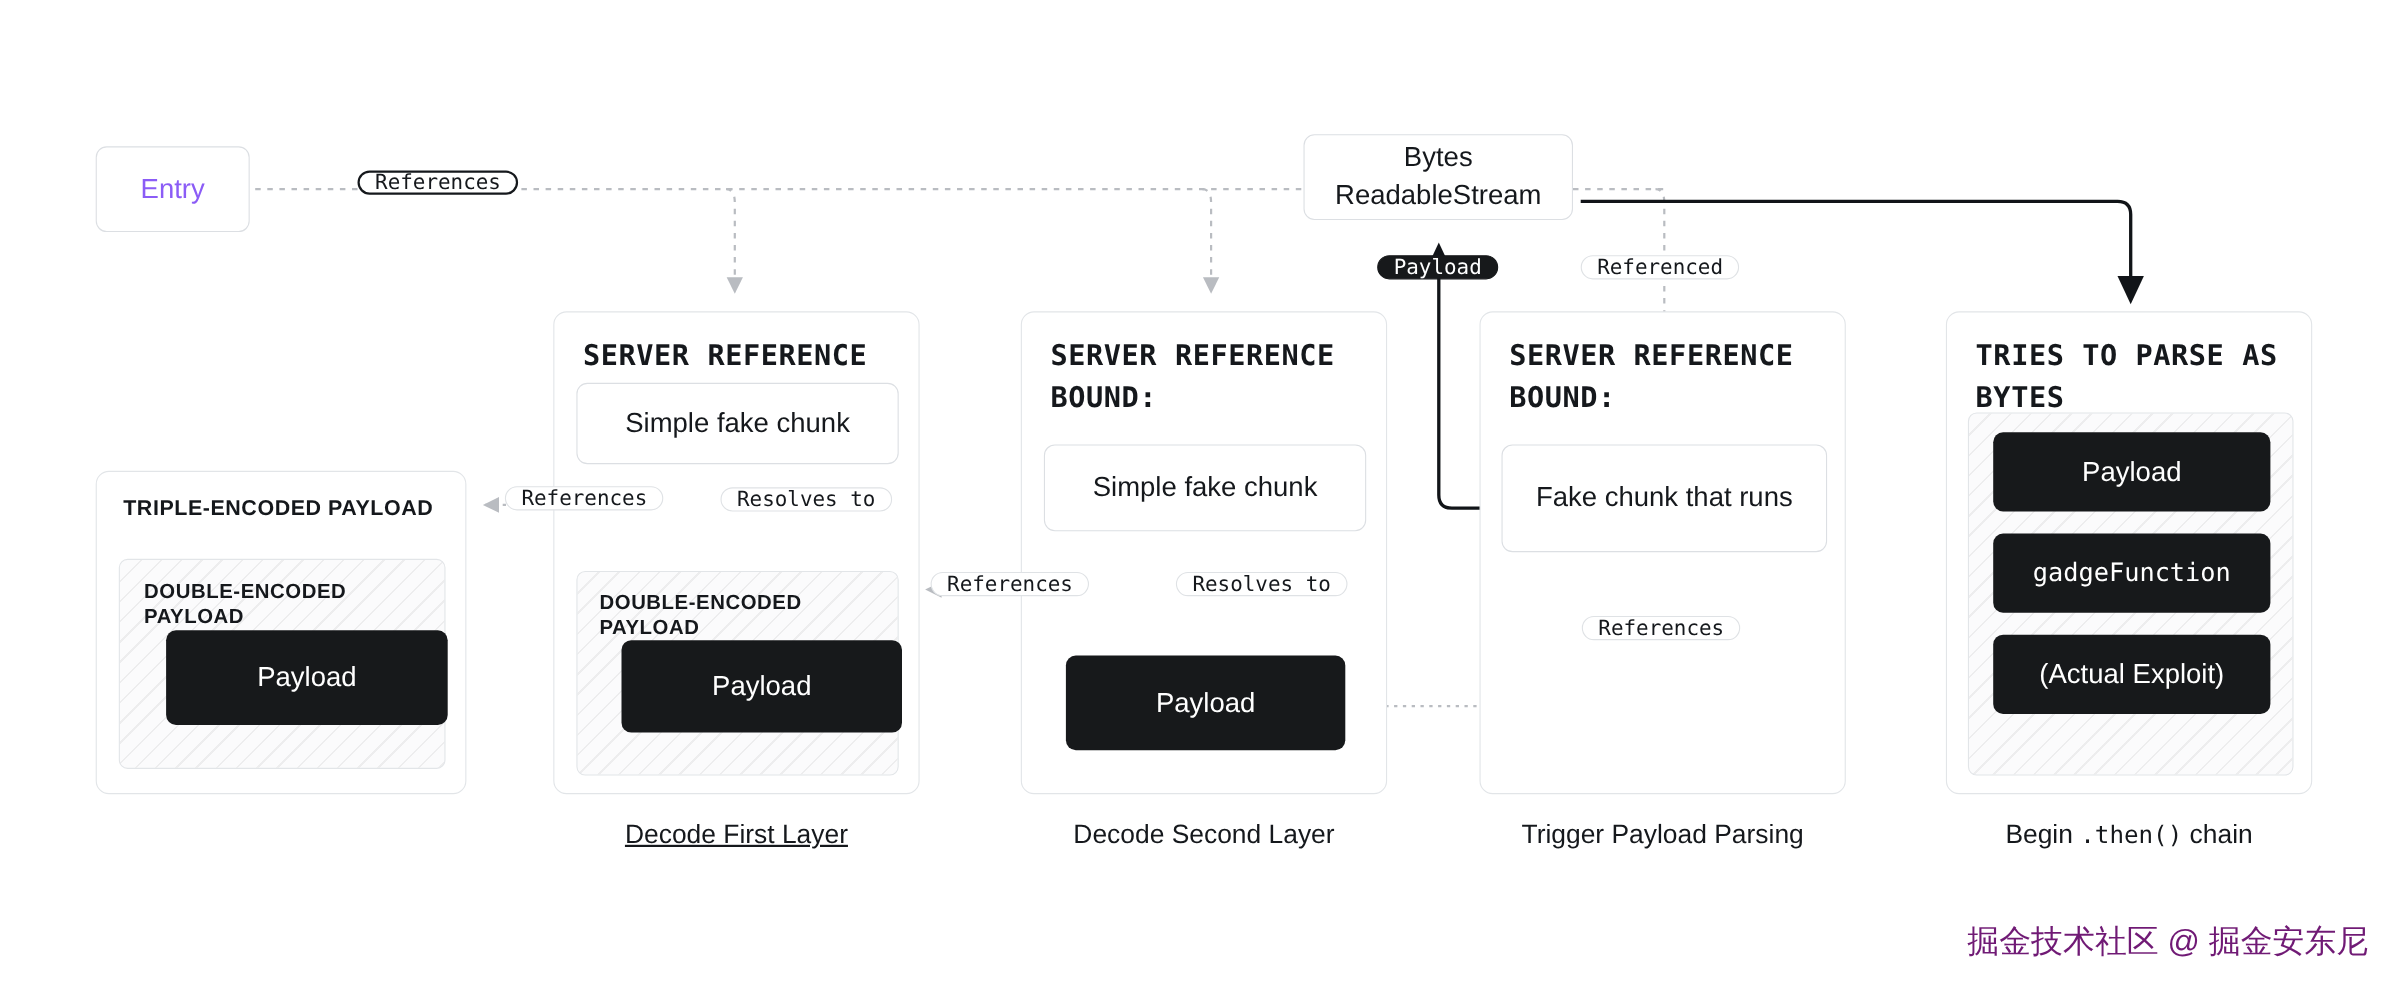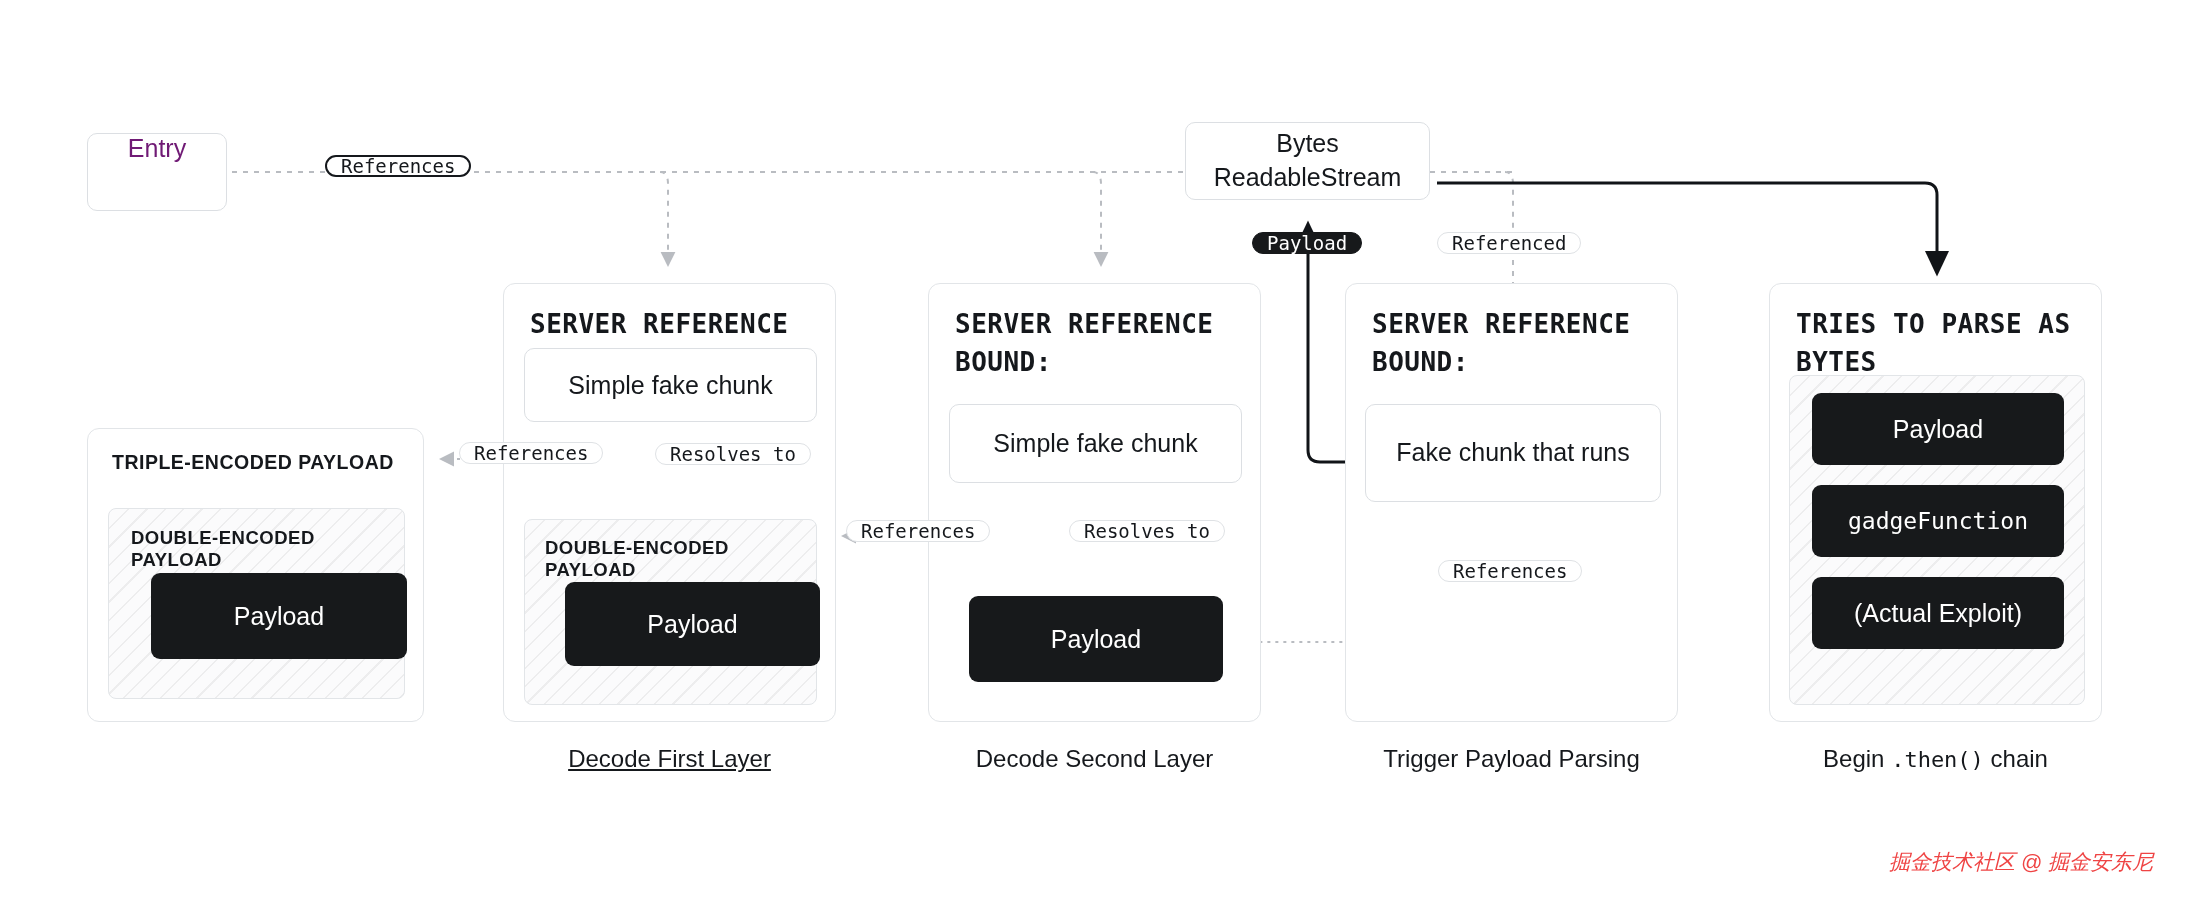--- a/index.html
+++ b/index.html
@@ -15,22 +15,22 @@
 
   
   .node{
     position:absolute;
     box-sizing:border-box;
     background:#ffffff;
     border:1.4px solid #dcdfe3;
     border-radius:10px;
   }
   .entry-node{
-    display:flex;align-items:flex-start;justify-content:center;
-    font-size:25px;color:#701a75;
+    display:flex;align-items:center;justify-content:center;
+    font-size:25px;color:#8b5cf6;
   }
   .stream-node{
     display:flex;flex-direction:column;align-items:center;justify-content:center;
     font-size:25px;line-height:1.35;color:#15181c;text-align:center;
   }
 
   
   .column{
     position:absolute;
     box-sizing:border-box;
@@ -125,24 +125,23 @@
     color:#15181c;
     white-space:nowrap;
     text-align:center;
   }
   .caption .mono{font-family:"DejaVu Sans Mono","Liberation Mono",monospace;font-size:22px;}
 
   
   .watermark{
     position:absolute;
     right:32px;bottom:28px;
-    font-size:21px;
-    color:#ef4444;
+    font-size:29px;
+    color:#701a75;
     white-space:nowrap;
-    font-style:italic;
   }
 
   svg.wires{position:absolute;left:0;top:0;width:2185px;height:904px;overflow:visible;}
   .dot{fill:none;stroke:#b9bcc1;stroke-width:2;stroke-dasharray:5 6;stroke-linecap:butt;}
   .dotfine{fill:none;stroke:#b9bcc1;stroke-width:2;stroke-dasharray:3 5;}
   .solid{fill:none;stroke:#111418;stroke-width:3;}
 </style>
 </head>
 <body>
 

